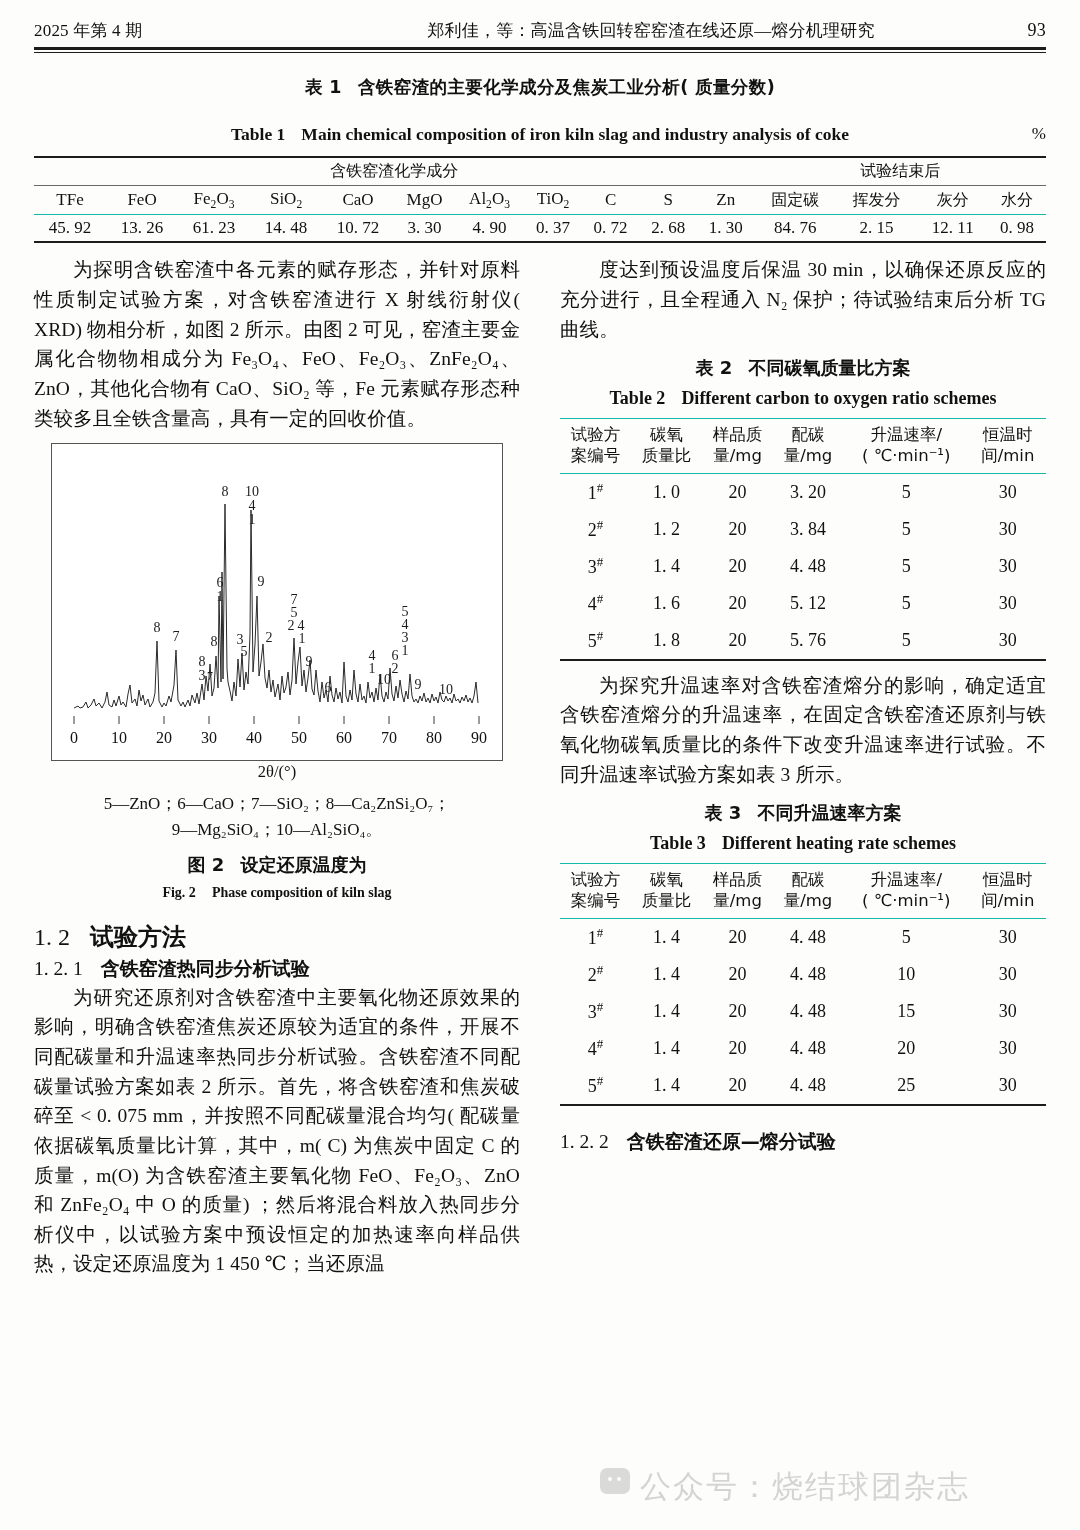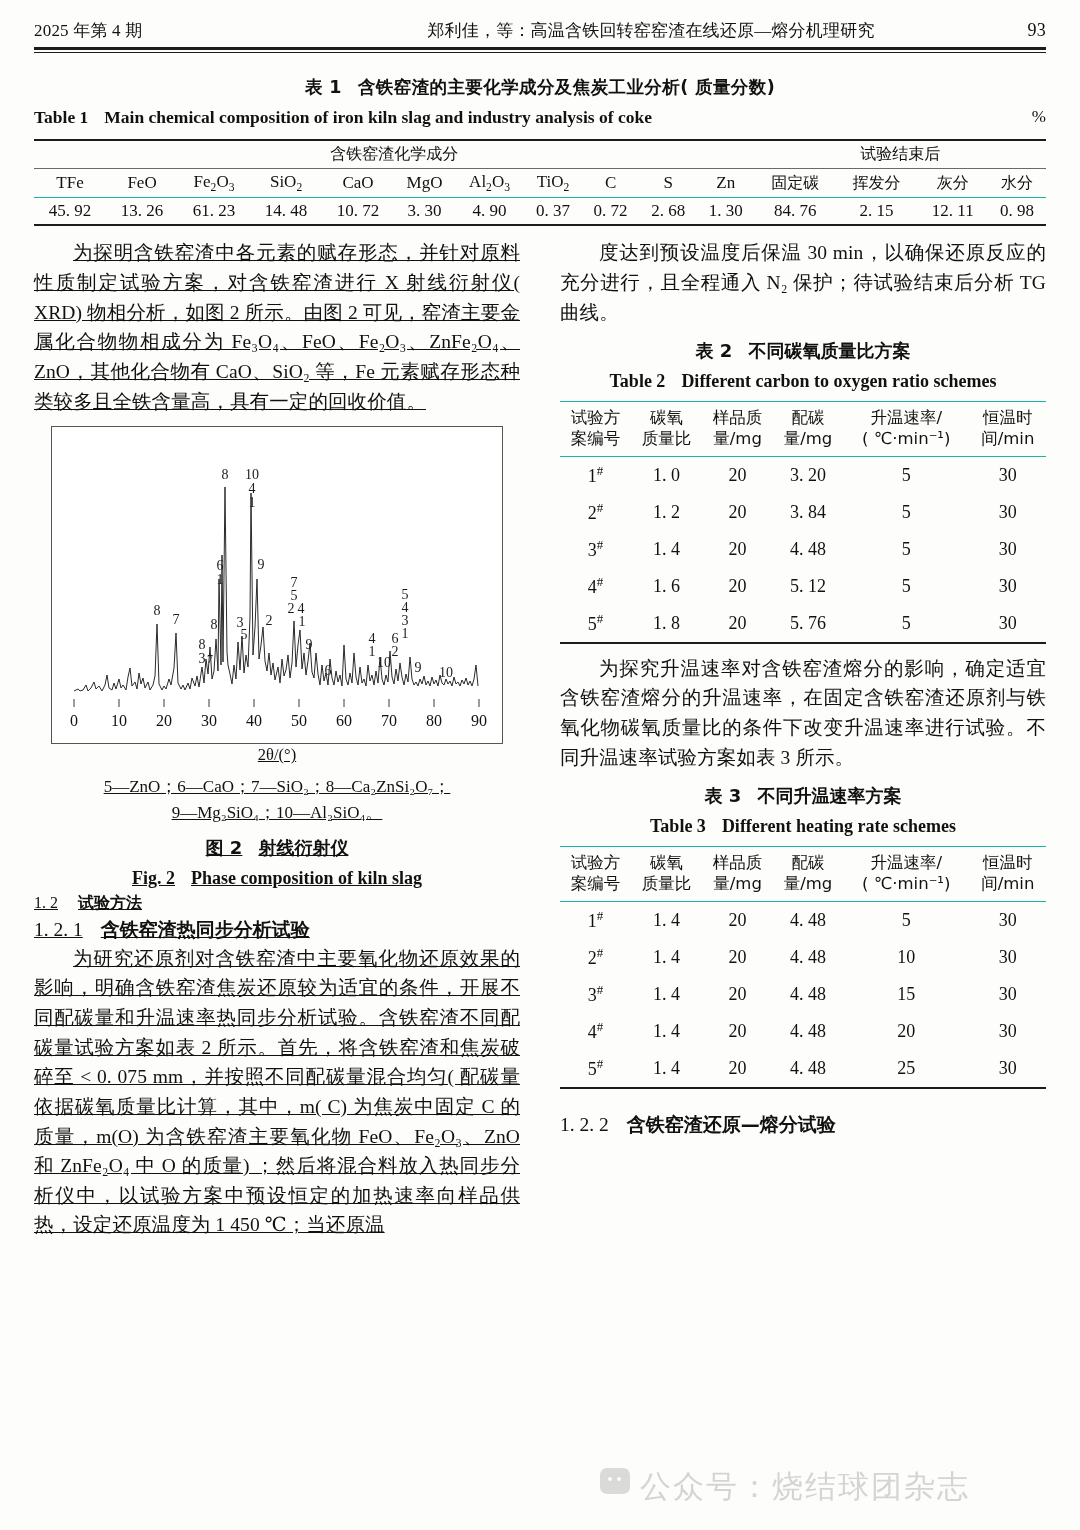--- a/index.html
+++ b/index.html
@@ -26,49 +26,49 @@
   .runhead-rule { margin-top: 5px; border-top: 3px solid #1c1c1c; }
   .runhead-rule2 { margin-top: 2px; border-top: 1px solid #1c1c1c; }
 
   
   .tbl-caption-cn {
     text-align: center; font-size: 17.5px; font-weight: bold;
     margin-top: 22px; letter-spacing: .4px;
     font-family: "DejaVu Sans", "Liberation Sans", sans-serif;
   }
   .tbl-caption-en {
-    font-size: 17.5px; font-weight: bold;
-    margin-top: 8px; position: relative;
+    text-align: center; font-size: 17.5px; font-weight: bold;
+    margin-top: 25px; position: relative;
   }
   .cap-gap { display: inline-block; width: 16px; }
   .pct-right { position: absolute; right: 0; top: 0; font-weight: normal; font-size: 17px; }
 
   table.t1 { width: 100%; border-collapse: collapse; margin-top: 11px; font-size: 17px; }
   table.t1 td, table.t1 th { text-align: center; font-weight: normal; padding: 3px 0; }
   .rule-thick-top { border-top: 2.5px solid #1c1c1c; }
   .rule-thin { border-top: 1px solid #14b8a6; }
   .rule-thick-bot { border-bottom: 2.5px solid #1c1c1c; }
   .grp { font-family: "DejaVu Sans","Liberation Sans",sans-serif; font-size: 16px; padding: 4px 0 3px; }
   .grp-line { border-bottom: 1px solid #6a6a6a; }
   sub { font-size: .68em; }
 
   
   .cols { display: flex; margin-top: 0; }
   .col { width: 486px; }
-  .col-left { padding-right: 0; text-decoration: underline; }
+  .col-left { padding-right: 0; }
   .col-right { margin-left: 40px; }
 
   p.body {
     font-size: 19.5px; line-height: 1.52; text-align: justify;
     text-justify: inter-ideograph; margin: 0; text-indent: 2em;
     letter-spacing: .1px;
   }
 
   h3.sec {
-    font-size: 16px; font-weight: bold; margin: 4px 0 2px;
+    font-size: 24px; font-weight: bold; margin: 20px 0 2px;
     font-family: "DejaVu Sans","Liberation Sans",sans-serif;
   }
   h4.subsec {
     font-size: 19.5px; font-weight: normal; margin: 3px 0 1px;
     font-family: "Liberation Serif", serif;
   }
   h4.subsec .lbl { font-family: "Liberation Serif", serif; }
   h4.subsec .txt {
     font-family: "DejaVu Sans","Liberation Sans",sans-serif;
     font-weight: bold; margin-left: 18px; font-size: 19px;
@@ -80,21 +80,21 @@
   .figure { margin: 10px 0 0; }
   .fig-box { border: 1.3px solid #555; width: 452px; height: 318px; margin: 0 auto; position: relative; background: #fff; }
   .fig-svg { display: block; }
   .fig-axis-label { text-align: center; font-size: 16.5px; margin-top: 1px; }
   .fig-legend { font-size: 17px; line-height: 1.55; margin-top: 9px; }
   .fig-legend div { text-align: center; }
   .fig-cap-cn {
     text-align: center; font-weight: bold; font-size: 18px; margin-top: 9px;
     font-family: "DejaVu Sans","Liberation Sans",sans-serif;
   }
-  .fig-cap-en { text-align: center; font-weight: bold; font-size: 18px; margin-top: 8px; }
+  .fig-cap-en { text-align: center; font-weight: bold; font-size: 14px; margin-top: 8px; }
 
   
   table.ts { width: 100%; border-collapse: collapse; font-size: 17.5px; margin-top: 9px; }
   table.ts th, table.ts td { text-align: center; font-weight: normal; }
   table.ts th {
     font-family: "DejaVu Sans","Liberation Sans",sans-serif;
     font-size: 16.5px; line-height: 1.26; padding: 6px 0 6px; vertical-align: middle;
   }
   table.ts td { padding: 6.5px 0; font-size: 18px; }
   .ts-cap-cn {
@@ -267,21 +267,21 @@
           </svg>
         </div>
         <div class="fig-axis-label">2θ/(°)</div>
 
         <div class="fig-legend">
           <div>5—ZnO；6—CaO；7—SiO₂；8—Ca₂ZnSi₂O₇；</div>
           <div>9—Mg₂SiO₄；10—Al₂SiO₄。</div>
         </div>
 
         <div class="fig-cap-cn">
-          <span>图 2</span><span class="cap-gap"></span><span>射线衍射仪</span>
+          <span>图 2</span><span class="cap-gap"></span><span>设定还原温度为</span>
         </div>
         <div class="fig-cap-en">
           <span>Fig. 2</span><span class="cap-gap"></span><span>Phase composition of kiln slag</span>
         </div>
       </div>
 
       <h3 class="sec">
         <span class="lbl">1. 2</span><span class="txt">试验方法</span>
       </h3>
 

